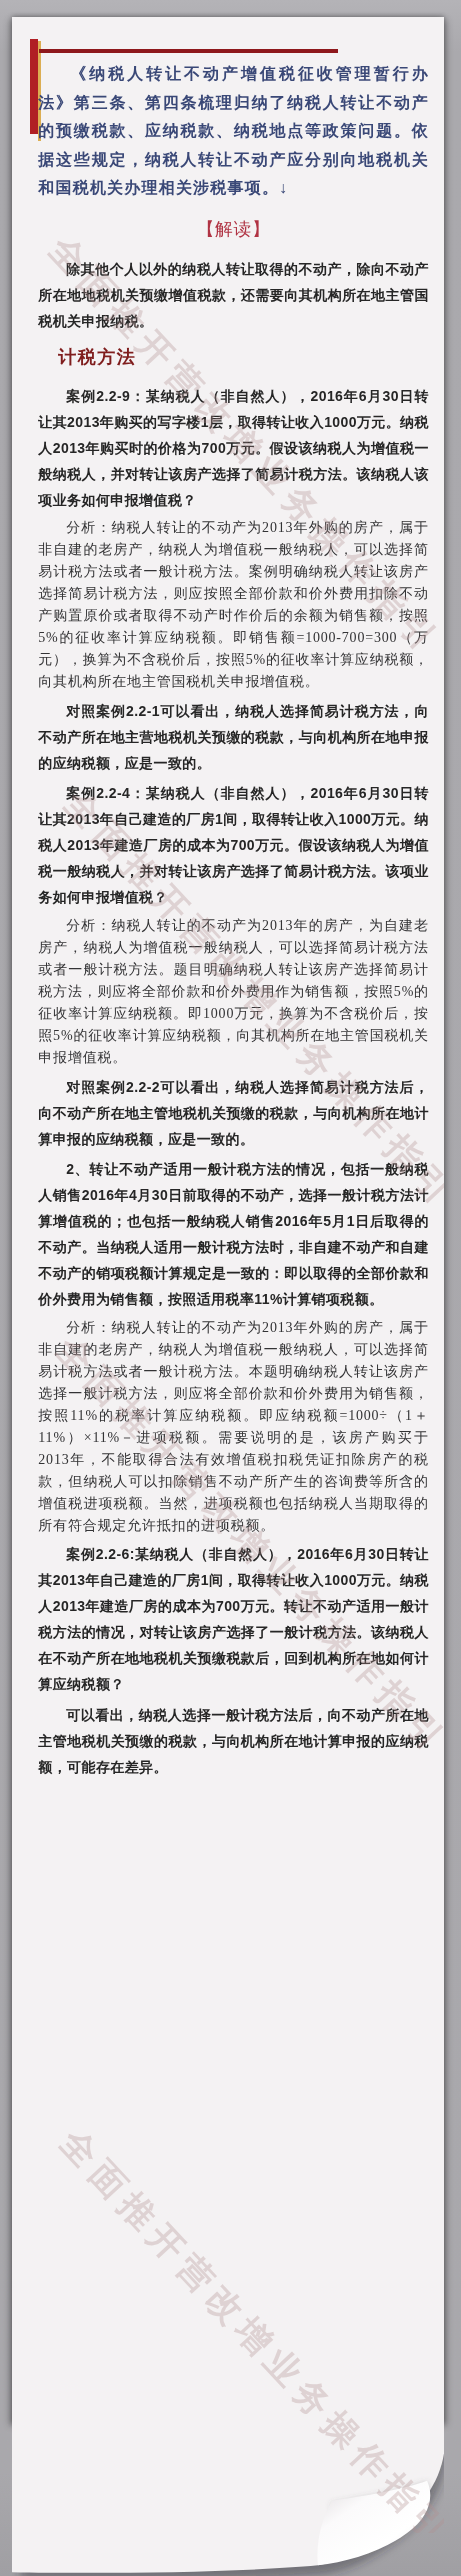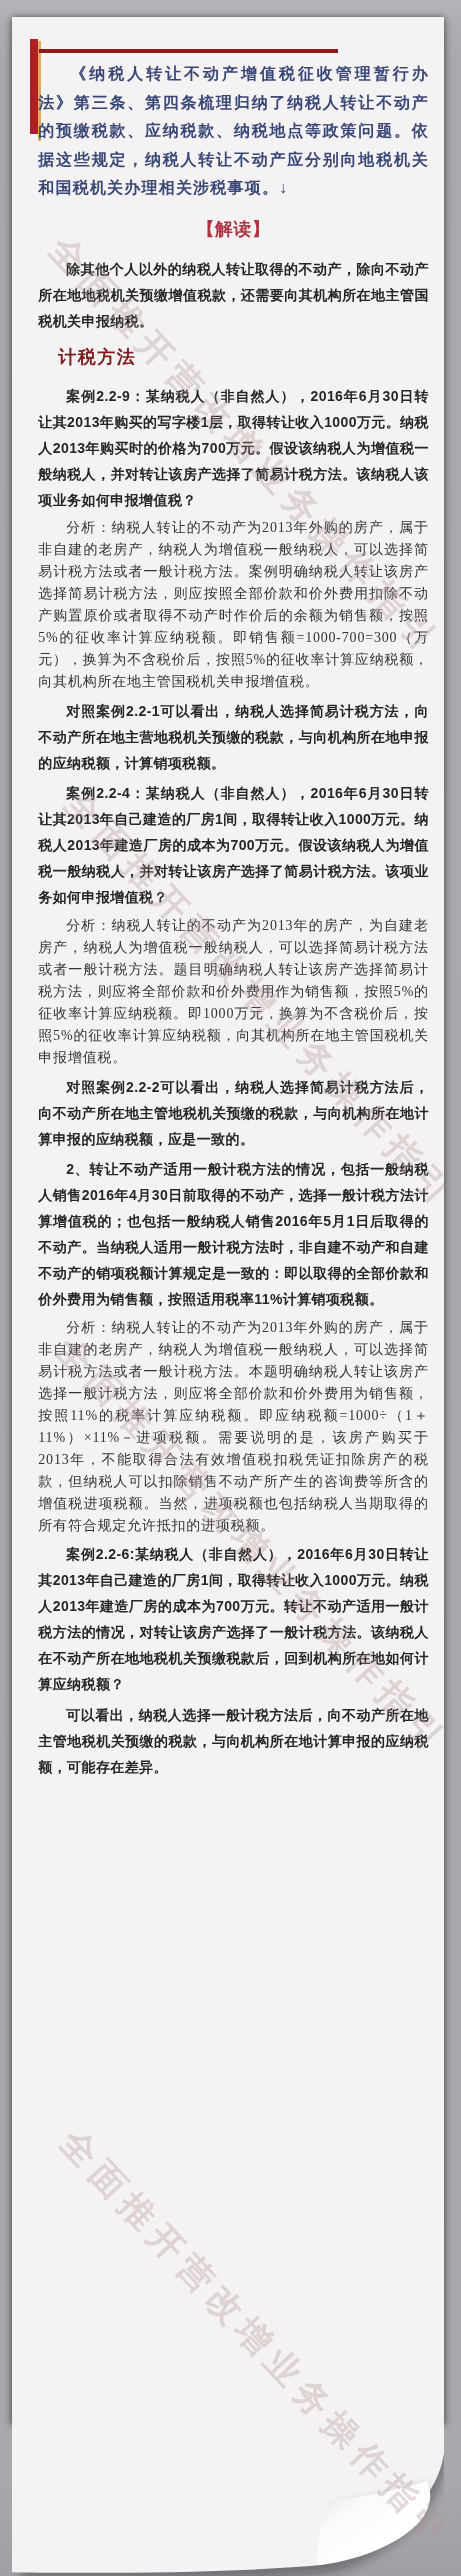--- a/index.html
+++ b/index.html
@@ -19,21 +19,21 @@
   .accent-rule{position:absolute;left:27px;top:32px;width:299px;height:3.8px;background:#8e181c;}
   
   .content{position:absolute;left:12.3px;top:17px;width:432px;height:2531px;z-index:3;
     padding:0;box-sizing:border-box;}
   .inner{padding:43px 15.4px 0 26px;}
   .intro{
     margin:0 0 6.2px 0;font-size:16px;line-height:28.5px;letter-spacing:1.2px;
     color:#3a4877;font-weight:700;text-indent:2em;text-align:justify;
   }
   .h-jiedu{
-    margin:14px 0 15.4px 0;text-align:center;font-size:17.7px;font-weight:700;
+    margin:14px 0 15.4px 0;text-align:center;font-size:17.7px;font-weight:400;
     color:#b03343;letter-spacing:0.8px;
   }
   .h-method{
     margin:10.8px 0 14px 0;font-size:18px;font-weight:800;color:#7f1d1d;
     padding-left:20px;letter-spacing:1.5px;
   }
   .para{
     margin:0 0 4.6px 0;font-size:14px;line-height:26px;letter-spacing:0.4px;
     color:#262626;font-weight:600;text-indent:2em;text-align:justify;
   }
@@ -91,21 +91,21 @@
 </svg>
 
 <div class="content">
   <div class="inner">
     <p class="intro">《纳税人转让不动产增值税征收管理暂行办法》第三条、第四条梳理归纳了纳税人转让不动产的预缴税款、应纳税款、纳税地点等政策问题。依据这些规定，纳税人转让不动产应分别向地税机关和国税机关办理相关涉税事项。↓</p>
     <h2 class="h-jiedu">【解读】</h2>
     <p class="para">除其他个人以外的纳税人转让取得的不动产，除向不动产所在地地税机关预缴增值税款，还需要向其机构所在地主管国税机关申报纳税。</p>
     <h3 class="h-method">计税方法</h3>
     <p class="para">案例2.2-9：某纳税人（非自然人），2016年6月30日转让其2013年购买的写字楼1层，取得转让收入1000万元。纳税人2013年购买时的价格为700万元。假设该纳税人为增值税一般纳税人，并对转让该房产选择了简易计税方法。该纳税人该项业务如何申报增值税？</p>
     <p class="para analysis">分析：纳税人转让的不动产为2013年外购的房产，属于非自建的老房产，纳税人为增值税一般纳税人，可以选择简易计税方法或者一般计税方法。案例明确纳税人转让该房产选择简易计税方法，则应按照全部价款和价外费用扣除不动产购置原价或者取得不动产时作价后的余额为销售额，按照5%的征收率计算应纳税额。即销售额=1000-700=300（万元），换算为不含税价后，按照5%的征收率计算应纳税额，向其机构所在地主管国税机关申报增值税。</p>
-    <p class="para">对照案例2.2-1可以看出，纳税人选择简易计税方法，向不动产所在地主营地税机关预缴的税款，与向机构所在地申报的应纳税额，计算销项税额。</p>
+    <p class="para">对照案例2.2-1可以看出，纳税人选择简易计税方法，向不动产所在地主营地税机关预缴的税款，与向机构所在地申报的应纳税额，应是一致的。</p>
     <p class="para">案例2.2-4：某纳税人（非自然人），2016年6月30日转让其2013年自己建造的厂房1间，取得转让收入1000万元。纳税人2013年建造厂房的成本为700万元。假设该纳税人为增值税一般纳税人，并对转让该房产选择了简易计税方法。该项业务如何申报增值税？</p>
     <p class="para analysis">分析：纳税人转让的不动产为2013年的房产，为自建老房产，纳税人为增值税一般纳税人，可以选择简易计税方法或者一般计税方法。题目明确纳税人转让该房产选择简易计税方法，则应将全部价款和价外费用作为销售额，按照5%的征收率计算应纳税额。即1000万元，换算为不含税价后，按照5%的征收率计算应纳税额，向其机构所在地主管国税机关申报增值税。</p>
     <p class="para">对照案例2.2-2可以看出，纳税人选择简易计税方法后，向不动产所在地主管地税机关预缴的税款，与向机构所在地计算申报的应纳税额，应是一致的。</p>
     <p class="para">2、转让不动产适用一般计税方法的情况，包括一般纳税人销售2016年4月30日前取得的不动产，选择一般计税方法计算增值税的；也包括一般纳税人销售2016年5月1日后取得的不动产。当纳税人适用一般计税方法时，非自建不动产和自建不动产的销项税额计算规定是一致的：即以取得的全部价款和价外费用为销售额，按照适用税率11%计算销项税额。</p>
     <p class="para analysis">分析：纳税人转让的不动产为2013年外购的房产，属于非自建的老房产，纳税人为增值税一般纳税人，可以选择简易计税方法或者一般计税方法。本题明确纳税人转让该房产选择一般计税方法，则应将全部价款和价外费用为销售额，按照11%的税率计算应纳税额。即应纳税额=1000÷（1＋11%）×11%－进项税额。需要说明的是，该房产购买于2013年，不能取得合法有效增值税扣税凭证扣除房产的税款，但纳税人可以扣除销售不动产所产生的咨询费等所含的增值税进项税额。当然，进项税额也包括纳税人当期取得的所有符合规定允许抵扣的进项税额。</p>
     <p class="para">案例2.2-6:某纳税人（非自然人），2016年6月30日转让其2013年自己建造的厂房1间，取得转让收入1000万元。纳税人2013年建造厂房的成本为700万元。转让不动产适用一般计税方法的情况，对转让该房产选择了一般计税方法。该纳税人在不动产所在地地税机关预缴税款后，回到机构所在地如何计算应纳税额？</p>
     <p class="para">可以看出，纳税人选择一般计税方法后，向不动产所在地主管地税机关预缴的税款，与向机构所在地计算申报的应纳税额，可能存在差异。</p>
   </div>
 </div>
 

